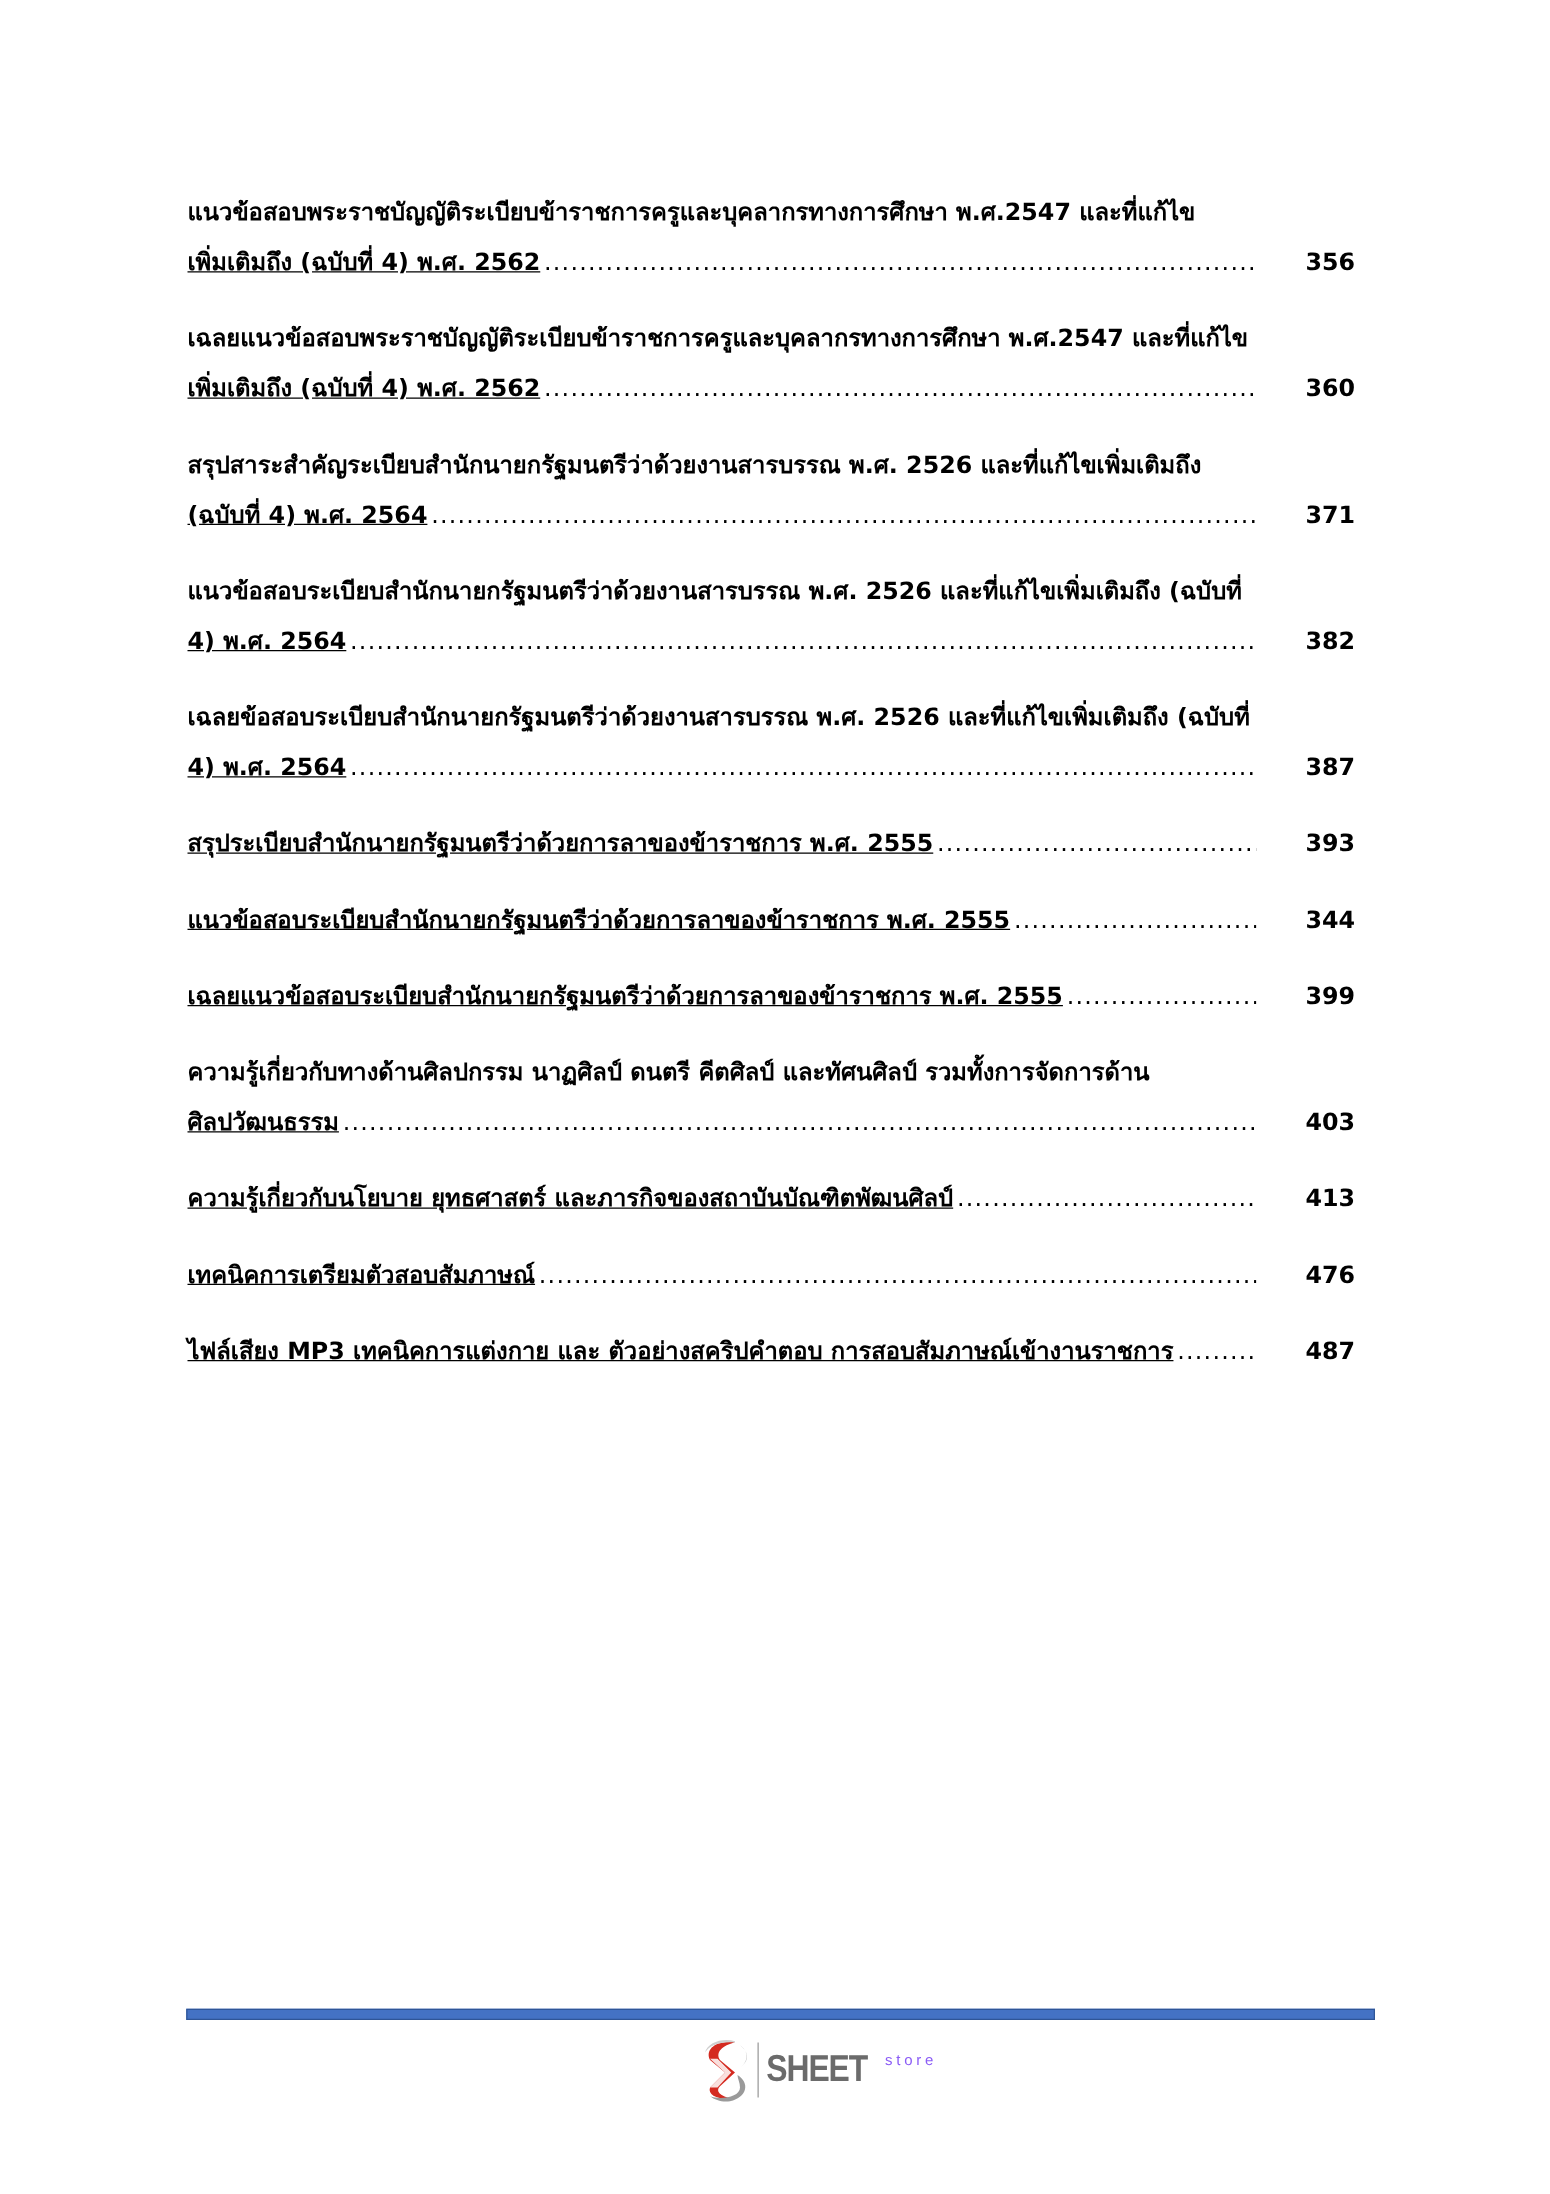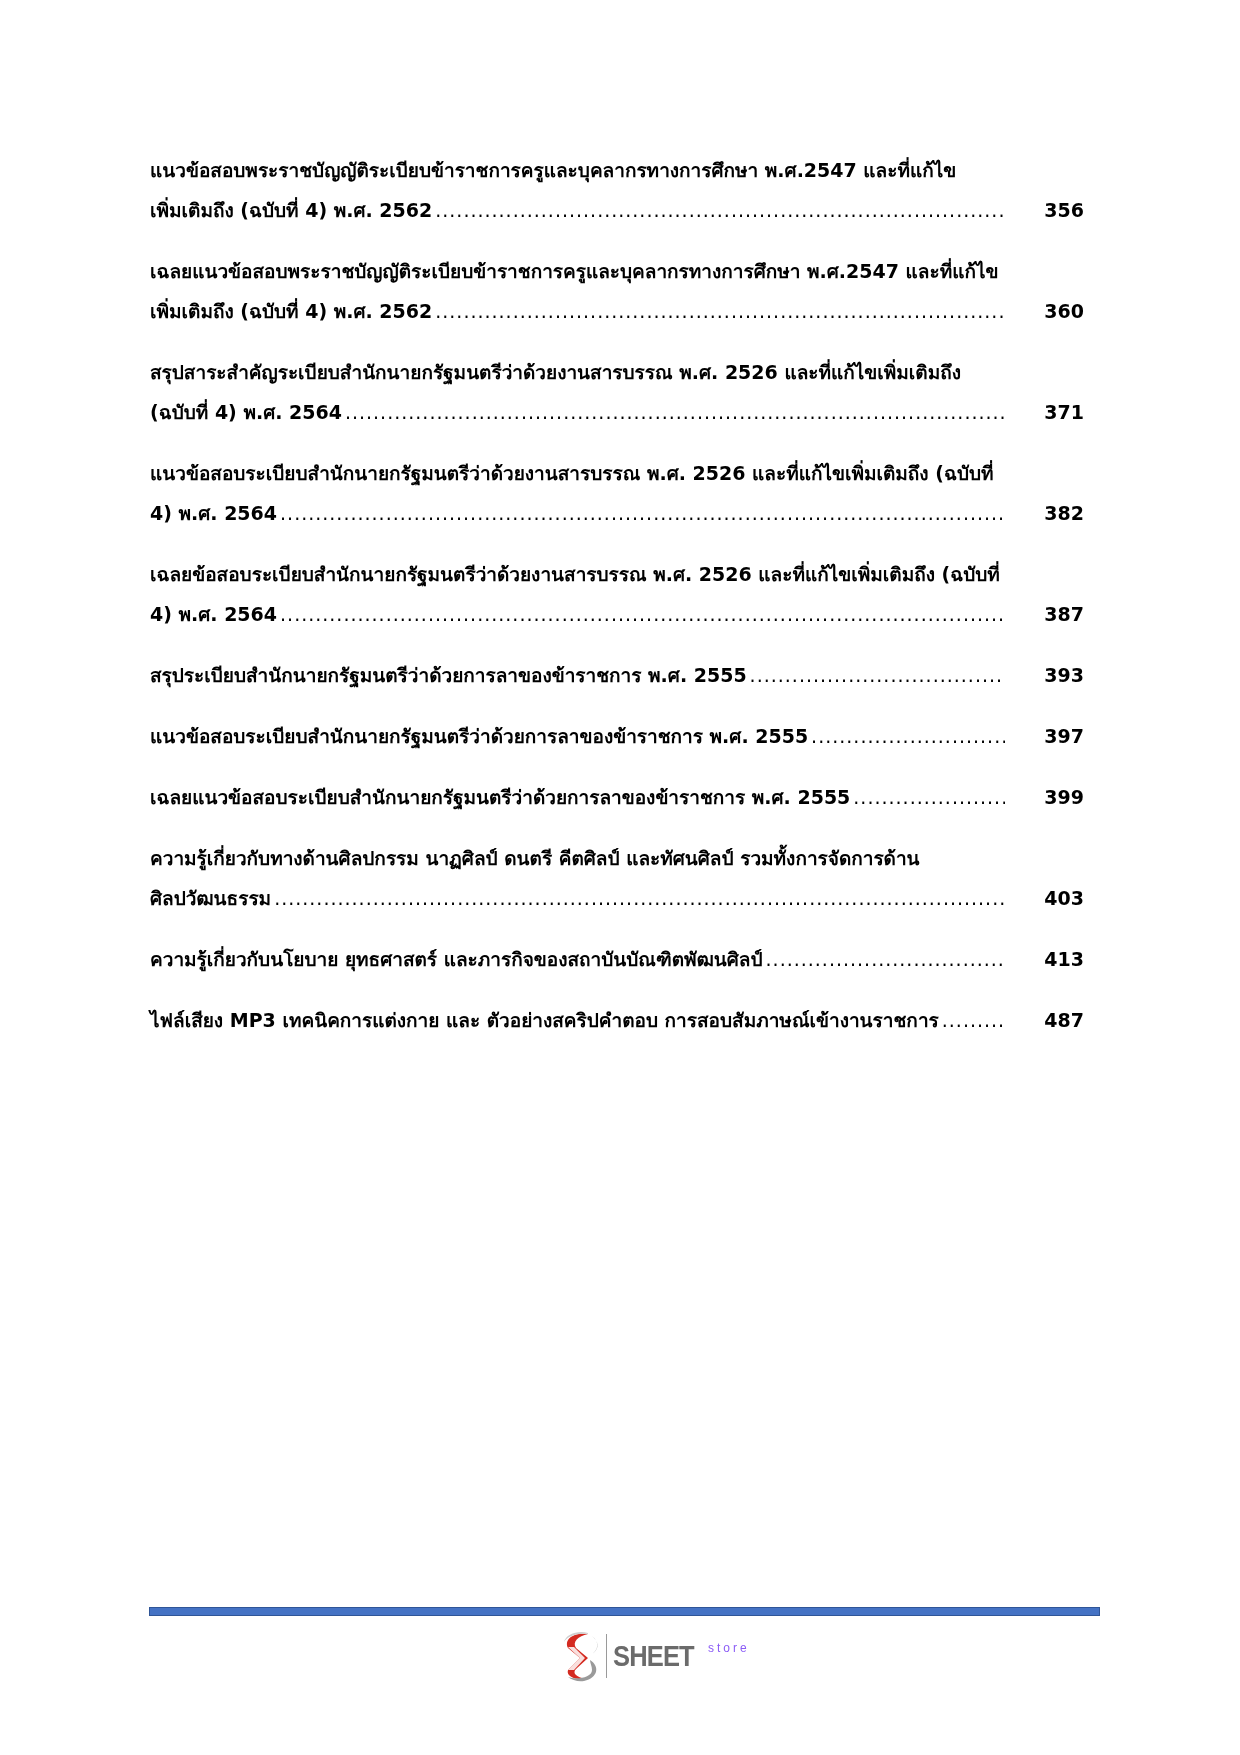--- a/index.html
+++ b/index.html
@@ -42,20 +42,21 @@
       white-space: nowrap;
       overflow: hidden;
     }
     .toc-last {
       display: flex;
       align-items: baseline;
       white-space: nowrap;
     }
     .toc-last .txt {
       flex: 0 0 auto;
+      text-decoration: underline;
     }
     .toc-last .leader {
       flex: 1 1 auto;
       overflow: hidden;
       margin: 0 3px;
       letter-spacing: 1px;
       font-weight: normal;
       color: #000;
     }
     .toc-last .leader::before {
@@ -168,21 +169,21 @@
         <span class="txt">สรุประเบียบสำนักนายกรัฐมนตรีว่าด้วยการลาของข้าราชการ พ.ศ. 2555</span>
         <span class="leader"></span>
         <span class="pg">393</span>
       </span>
     </a>
       <a class="toc-entry">
       <span class="toc-first-lines"></span>
       <span class="toc-last">
         <span class="txt">แนวข้อสอบระเบียบสำนักนายกรัฐมนตรีว่าด้วยการลาของข้าราชการ พ.ศ. 2555</span>
         <span class="leader"></span>
-        <span class="pg">397</span>
+        <span class="pg">344</span>
       </span>
     </a>
       <a class="toc-entry">
       <span class="toc-first-lines"></span>
       <span class="toc-last">
         <span class="txt">เฉลยแนวข้อสอบระเบียบสำนักนายกรัฐมนตรีว่าด้วยการลาของข้าราชการ พ.ศ. 2555</span>
         <span class="leader"></span>
         <span class="pg">399</span>
       </span>
     </a>
@@ -193,20 +194,28 @@
         <span class="leader"></span>
         <span class="pg">403</span>
       </span>
     </a>
       <a class="toc-entry">
       <span class="toc-first-lines"></span>
       <span class="toc-last">
         <span class="txt">ความรู้เกี่ยวกับนโยบาย ยุทธศาสตร์ และภารกิจของสถาบันบัณฑิตพัฒนศิลป์</span>
         <span class="leader"></span>
         <span class="pg">413</span>
+      </span>
+    </a>
+      <a class="toc-entry">
+      <span class="toc-first-lines"></span>
+      <span class="toc-last">
+        <span class="txt">เทคนิคการเตรียมตัวสอบสัมภาษณ์</span>
+        <span class="leader"></span>
+        <span class="pg">476</span>
       </span>
     </a>
       <a class="toc-entry">
       <span class="toc-first-lines"></span>
       <span class="toc-last">
         <span class="txt">ไฟล์เสียง MP3 เทคนิคการแต่งกาย และ ตัวอย่างสคริปคำตอบ การสอบสัมภาษณ์เข้างานราชการ</span>
         <span class="leader"></span>
         <span class="pg">487</span>
       </span>
     </a>

